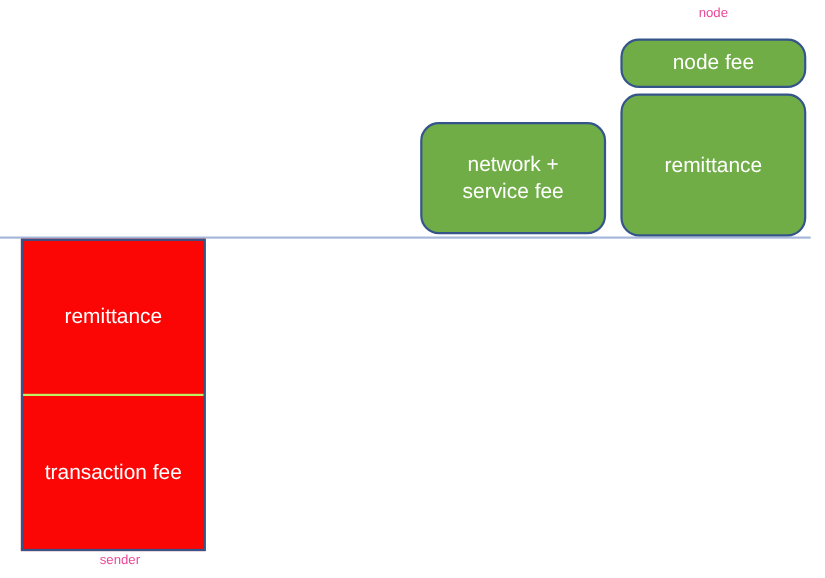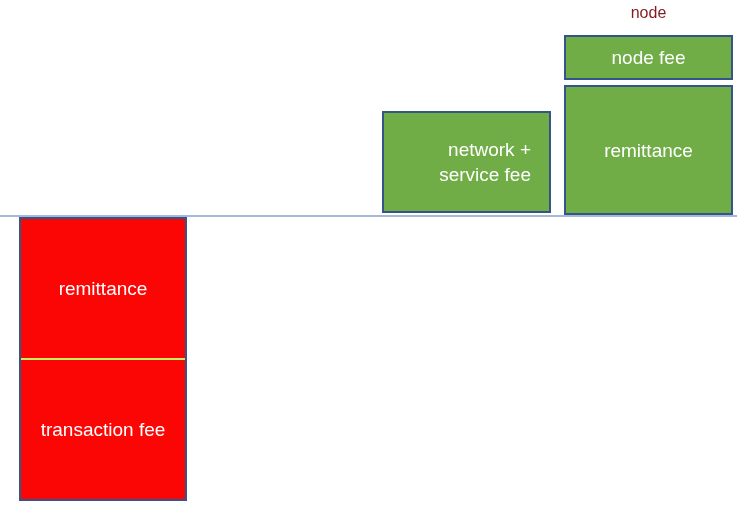--- a/index.html
+++ b/index.html
@@ -22,25 +22,25 @@
     box-sizing: border-box;
     border: 2px solid #35558a;
     display: flex;
     align-items: center;
     justify-content: center;
     text-align: center;
     color: #ffffff;
     font-size: 19px;
     line-height: 25px;
   }
-  .green { background: #70ad47; }
+  .green { background: #70ad47; border-radius: 17px; }
 
   .box-node-fee       { left: 564px; top: 35px;  width: 169px; height: 45px; }
   .box-node-remit     { left: 564px; top: 85px;  width: 169px; height: 130px; }
-  .box-network        { left: 382px; top: 111px; width: 169px; height: 102px; padding: 16px 18px; text-align: right; }
+  .box-network        { left: 382px; top: 111px; width: 169px; height: 102px; padding: 16px 18px; }
 
   .red-stack {
     position: absolute;
     left: 19px; top: 217px;
     width: 168px; height: 284px;
     box-sizing: border-box;
     border: 2px solid #35558a;
     background: #fb0505;
     display: flex;
     flex-direction: column;
@@ -51,22 +51,22 @@
     justify-content: center;
     text-align: center;
     color: #ffffff;
     font-size: 19px;
   }
   .red-cell-remit { height: 139px; }
   .red-cell-txfee { flex: 1; border-top: 2px solid #bef264; }
 
   .outside-label {
     position: absolute;
-    color: #7f1d1d;
-    font-size: 16px;
+    color: #ec4899;
+    font-size: 12px;
     text-align: center;
     white-space: nowrap;
   }
   .label-node    { left: 564px; top: 4px;   width: 169px; }
   .label-amount  { left: 382px; top: 83px;  width: 140px; }
   .label-sender  { left: 25px;  top: 502px; width: 168px; }
 </style>
 </head>
 <body>
 
@@ -91,14 +91,15 @@
 
   <div class="red-stack">
     <div class="red-cell red-cell-remit">
       <span>remittance</span>
     </div>
     <div class="red-cell red-cell-txfee">
       <span>transaction fee</span>
     </div>
   </div>
 
+  <div class="outside-label label-sender">sender</div>
 
 </div>
 
 </body></html>

